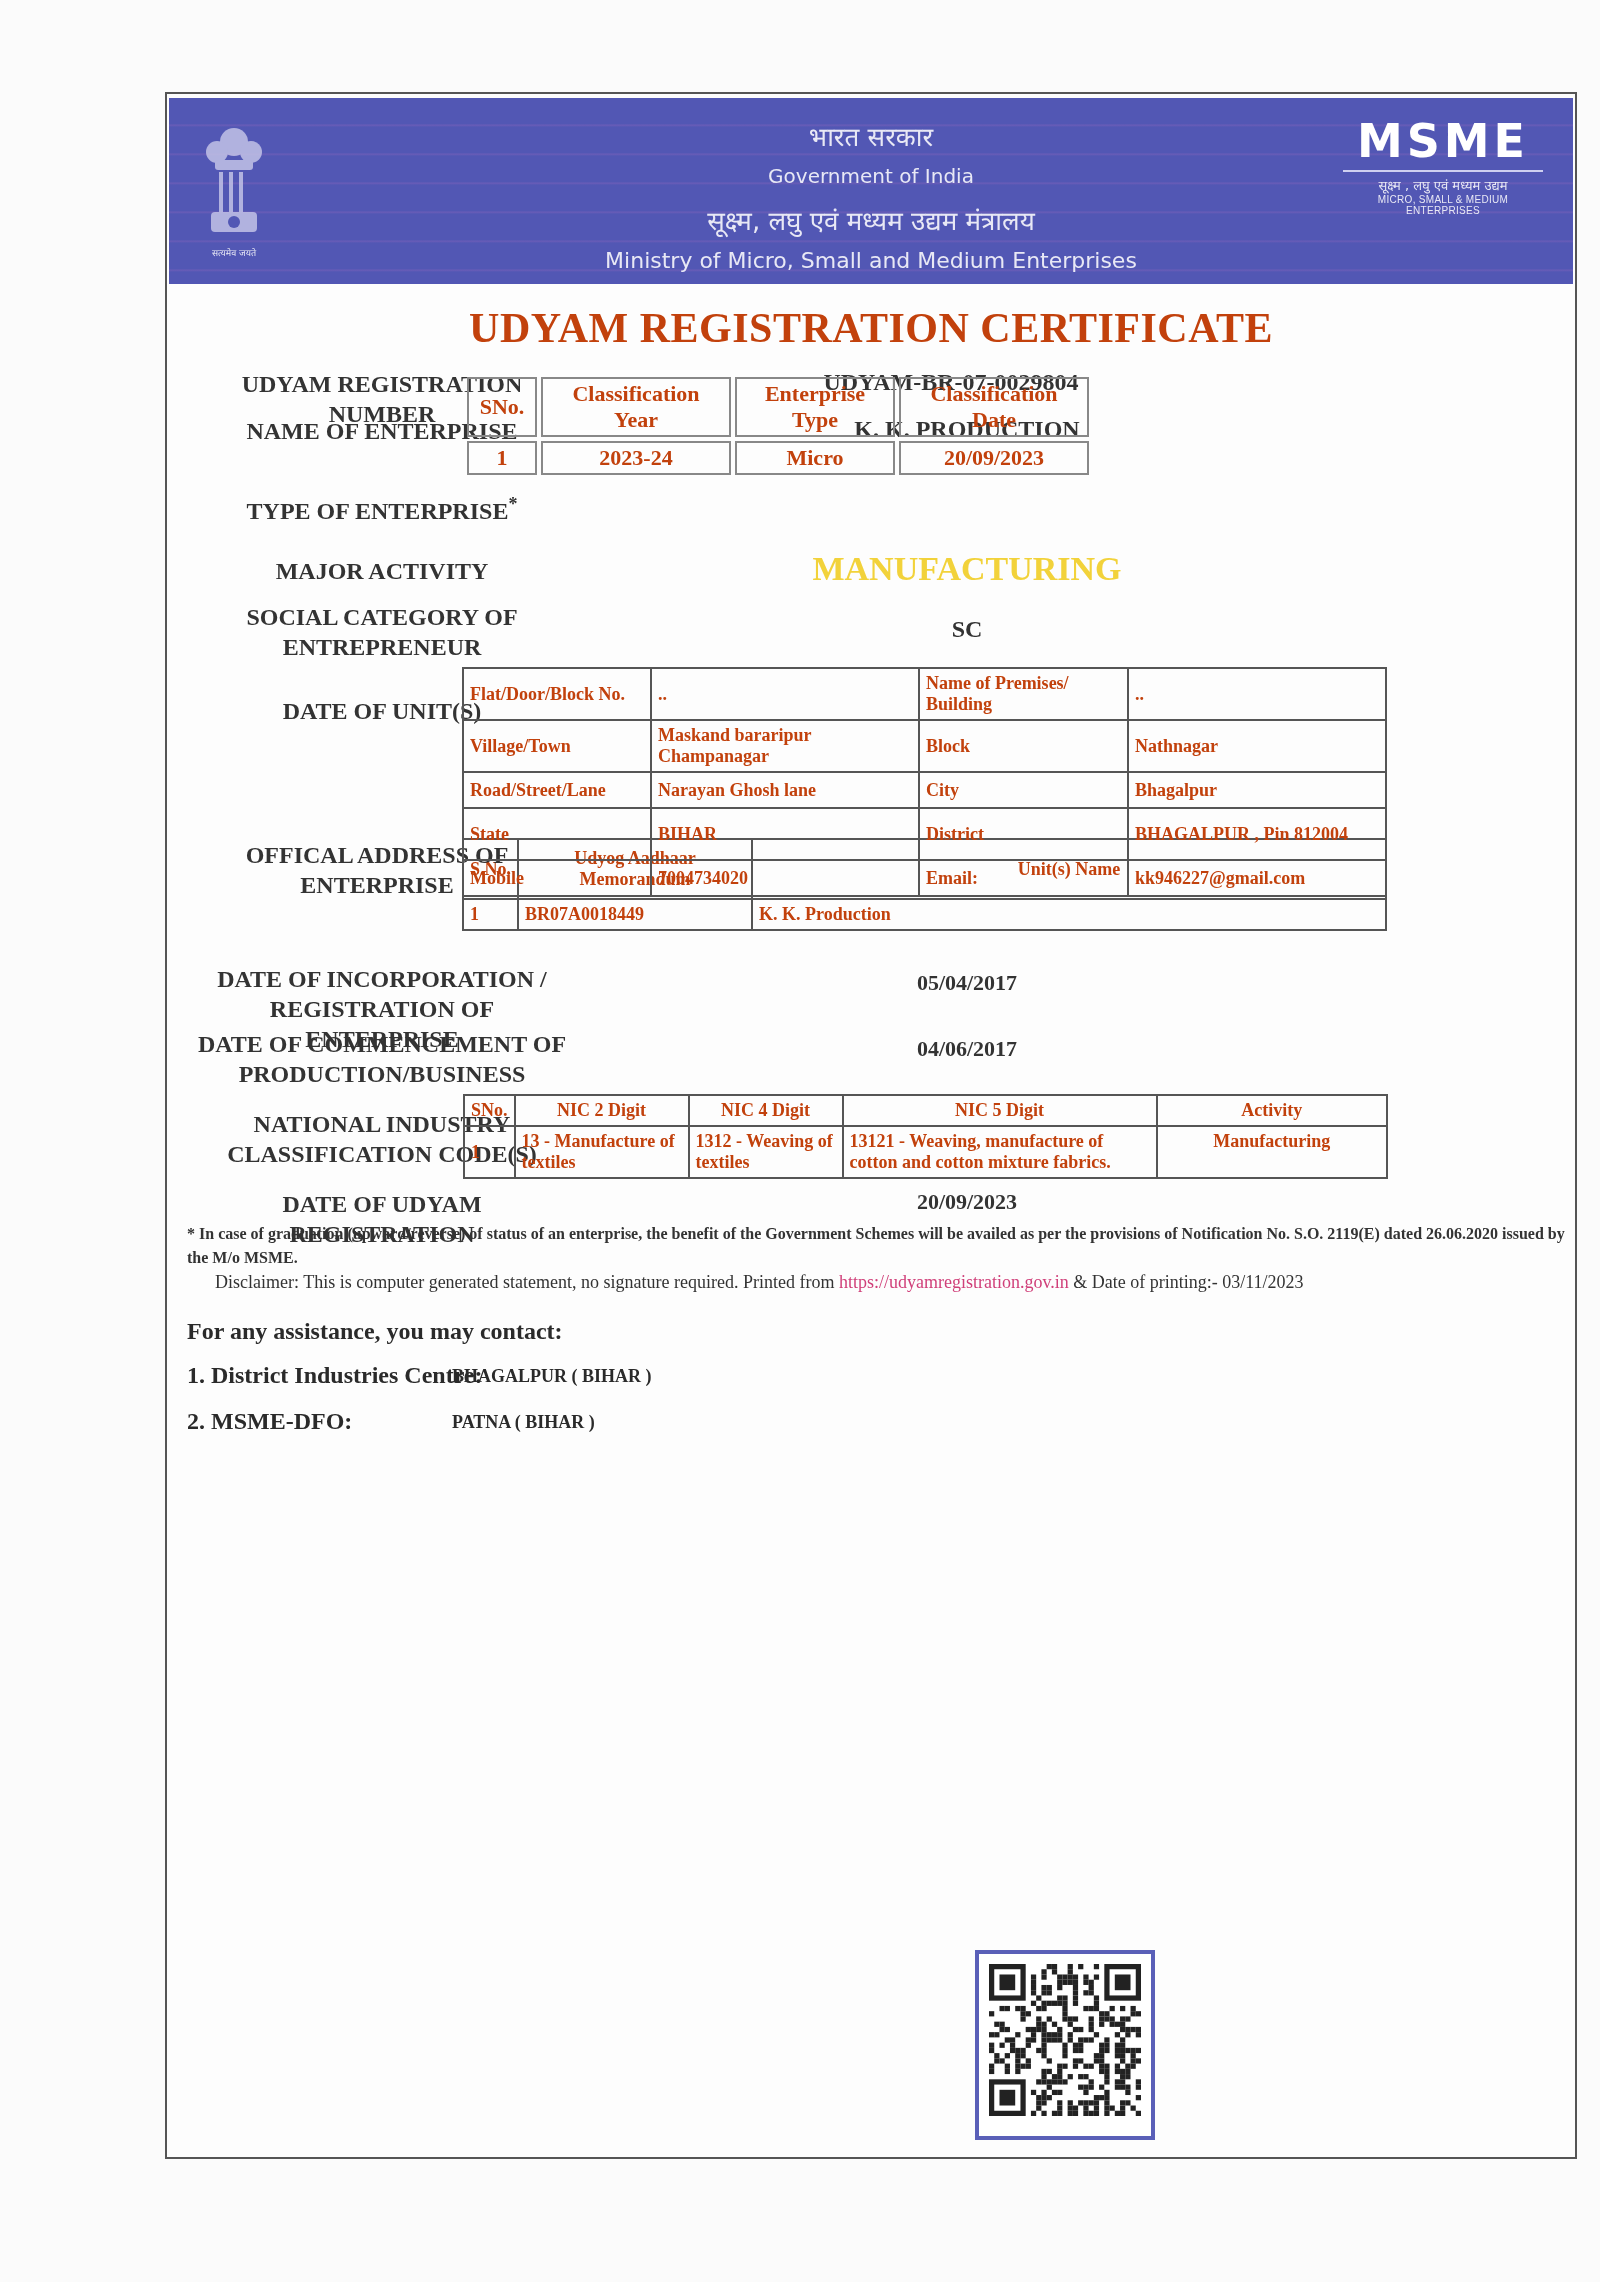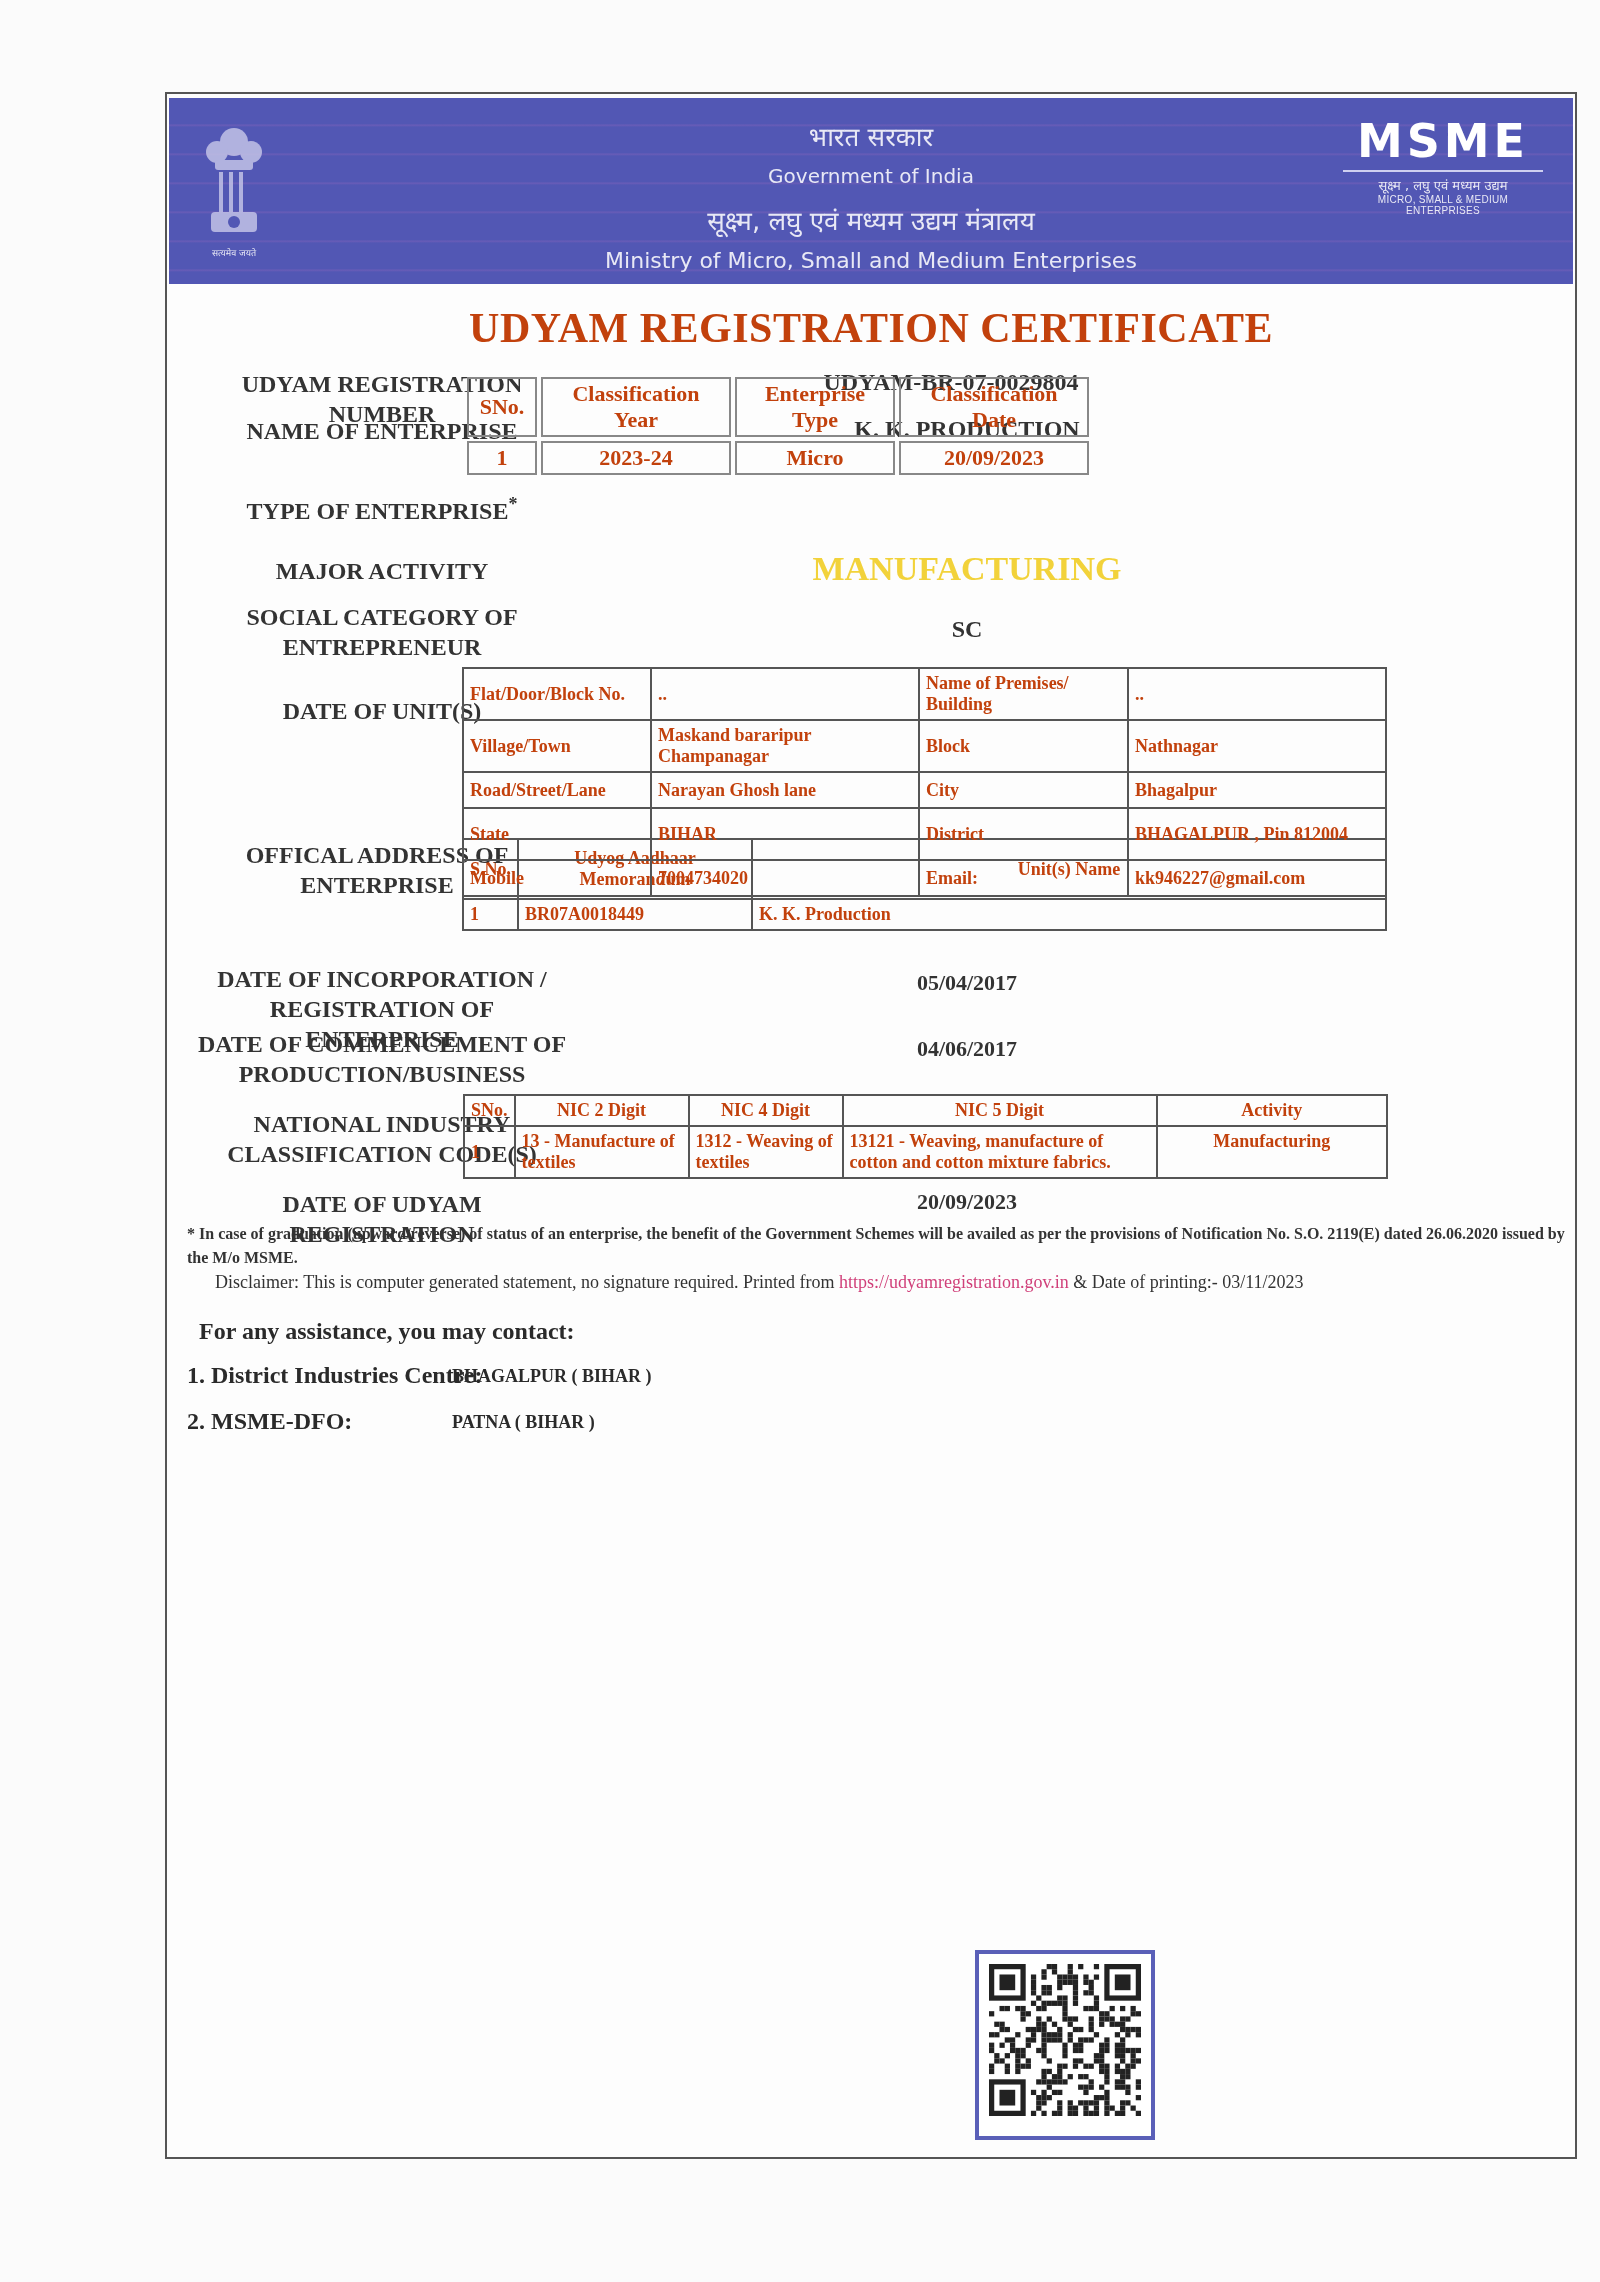--- a/index.html
+++ b/index.html
@@ -213,21 +213,21 @@
 
   <div class="label" style="left:30px;top:1095px;width:370px;">DATE OF UDYAM REGISTRATION</div>
   <div class="value" style="left:450px;top:1095px;width:700px;font-size:22px;">20/09/2023</div>
 
   <div class="note" style="top:1128px;left:20px;right:10px;">* In case of graduation (upward/reverse) of status of an enterprise, the benefit of the Government Schemes will be availed as per the provisions of Notification No. S.O. 2119(E) dated   26.06.2020 issued by the M/o MSME.</div>
 
   <div class="disclaimer" style="top:1178px;left:48px;">
     <span>Disclaimer: This is computer generated statement, no signature required. Printed from </span><span class="link">https://udyamregistration.gov.in</span><span> &amp; Date of printing:- 03/11/2023</span>
   </div>
 
-  <div class="contact-h" style="top:1224px;left:32px;text-align:center;">For any assistance, you may contact:</div>
+  <div class="contact-h" style="top:1224px;left:20px;text-align:center;">For any assistance, you may contact:</div>
   <div class="contact" style="top:1268px;left:20px;">
     <span>1. District Industries Centre:</span>
     <span class="v" style="left:265px;">BHAGALPUR ( BIHAR )</span>
   </div>
   <div class="contact" style="top:1314px;left:20px;">
     <span>2. MSME-DFO:</span>
     <span class="v" style="left:265px;">PATNA ( BIHAR )</span>
   </div>
 
   <div class="qr" style="left:808px;top:1856px;">

